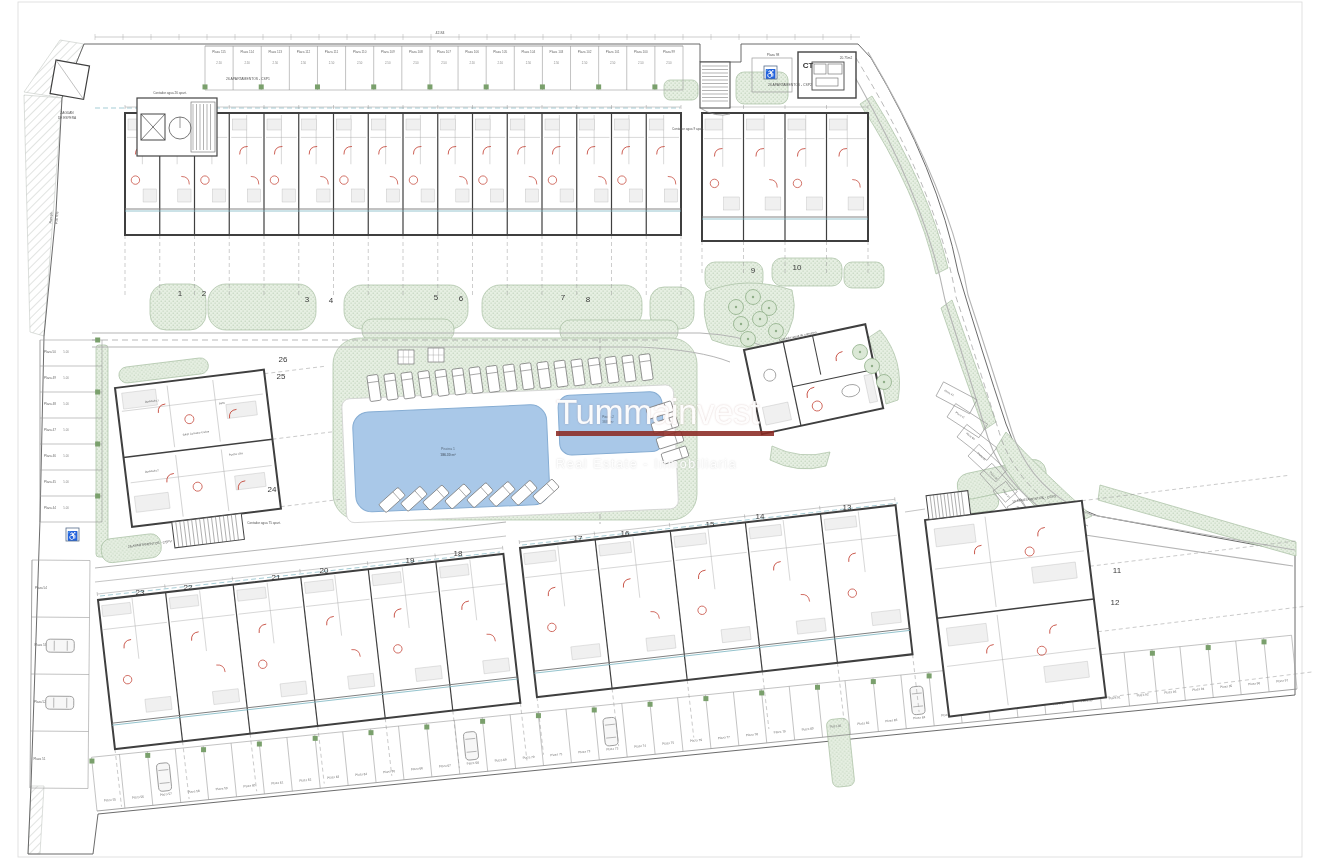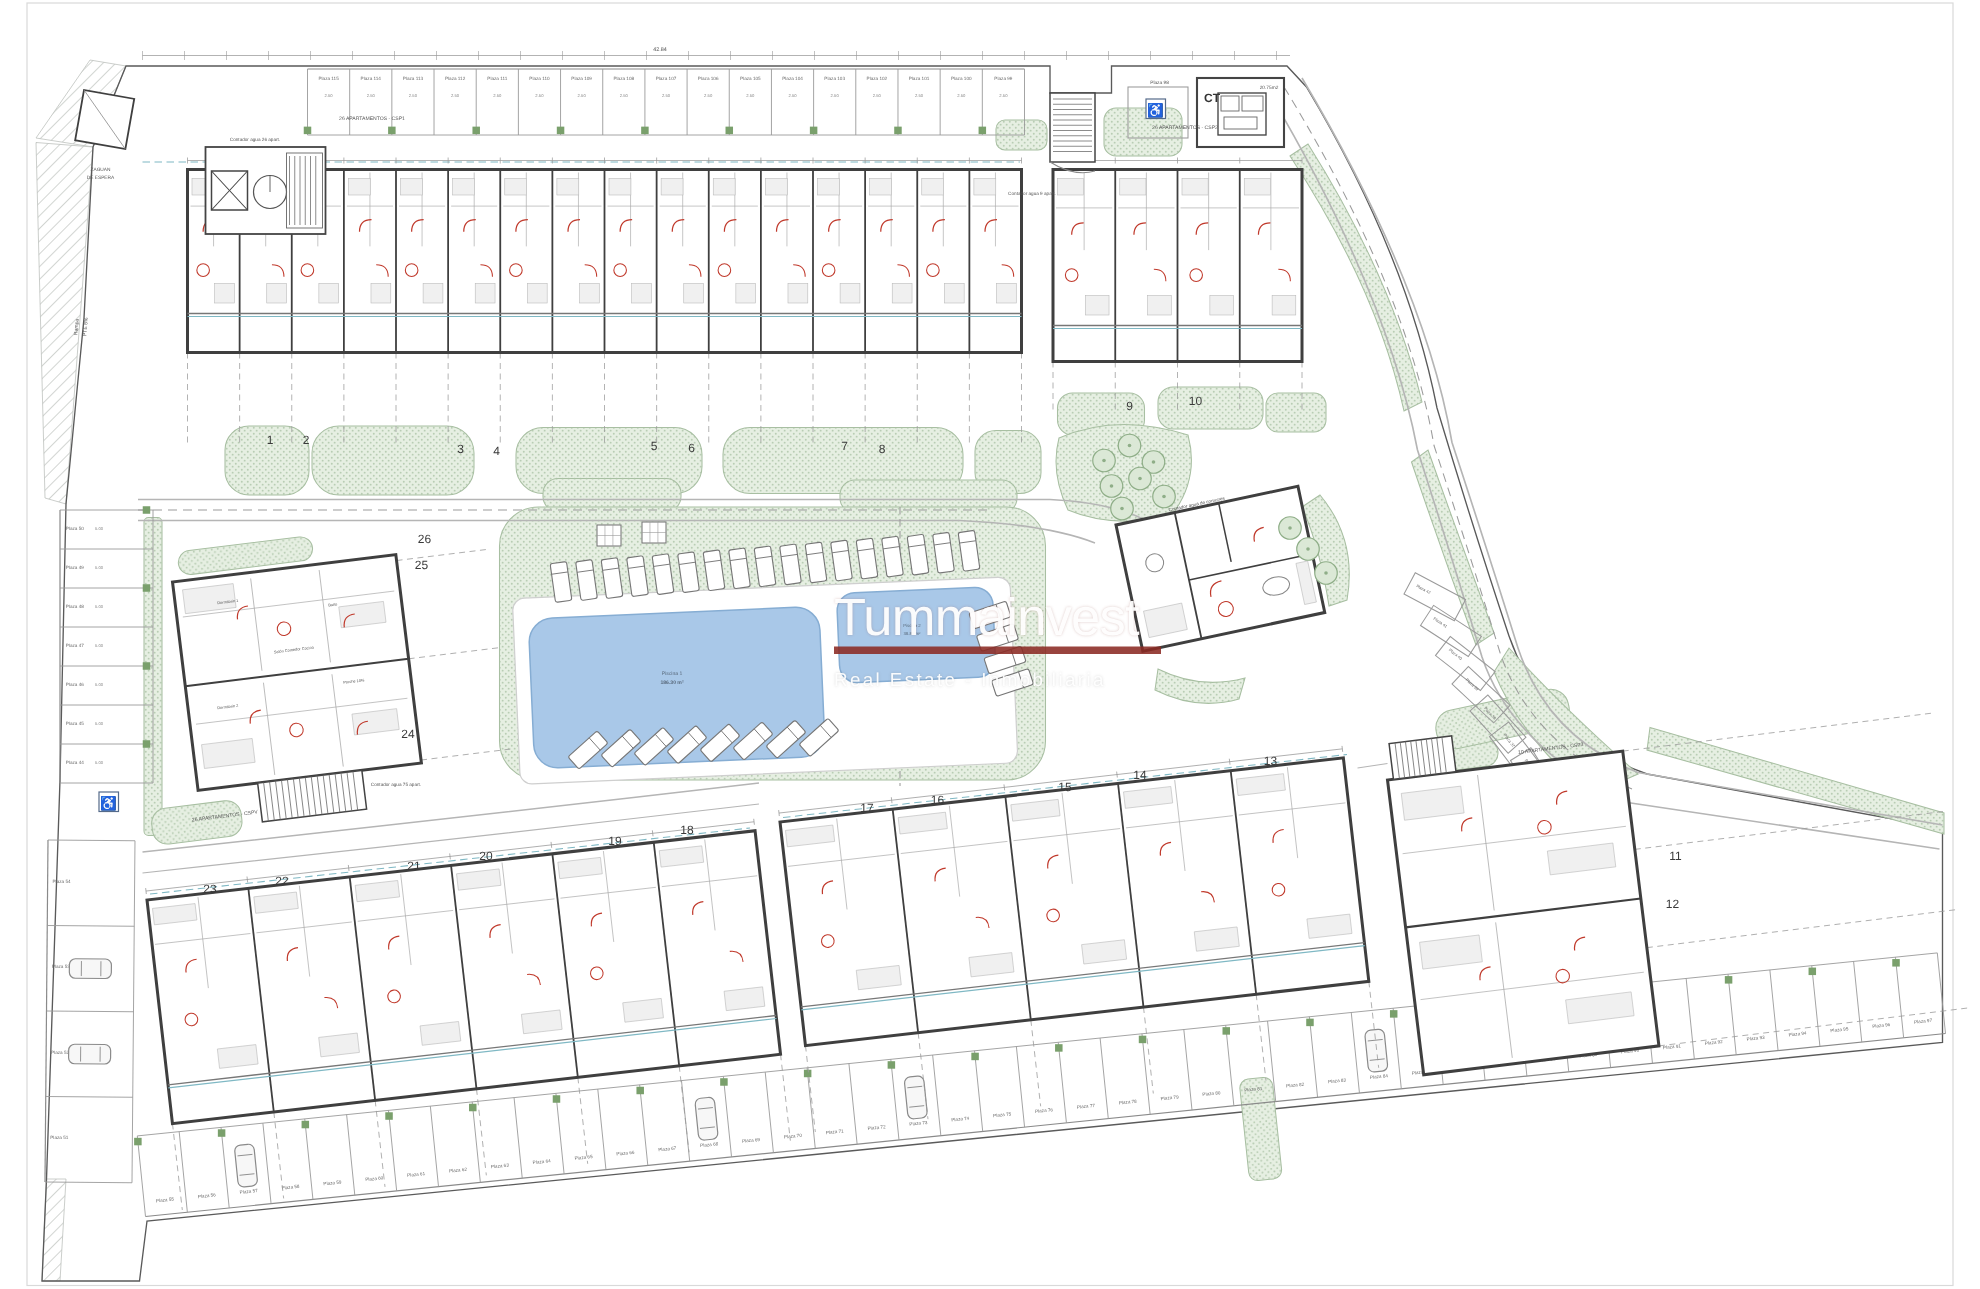--- a/index.html
+++ b/index.html
@@ -2,21 +2,21 @@
 <html><head>
 <meta charset="utf-8">
 <style>
   html,body{margin:0;padding:0;background:#fff;}
   .canvas{position:relative;width:1320px;height:859px;background:#ffffff;overflow:hidden;font-family:"Liberation Sans",sans-serif;}
   svg{position:absolute;left:0;top:0;}
   svg text{font-family:"Liberation Sans",sans-serif;}
   .wm{position:absolute;left:556px;top:394px;width:218px;z-index:5;pointer-events:none;}
   .wm-title{font-size:35px;font-weight:400;color:rgba(255,255,255,0.95);letter-spacing:-0.5px;line-height:1;text-shadow:0 0 2px rgba(140,70,60,0.28);}
   .wm-underline{height:5px;background:#8b2a23;opacity:.88;margin-top:2px;width:100%;}
-  .wm-sub{margin-top:10px;font-size:12.5px;letter-spacing:1.6px;color:rgba(255,255,255,0.93);white-space:nowrap;text-shadow:0 0 2px rgba(120,120,120,0.3);}
+  .wm-sub{margin-top:21px;font-size:12.5px;letter-spacing:1.6px;color:rgba(255,255,255,0.93);white-space:nowrap;text-shadow:0 0 2px rgba(120,120,120,0.3);}
 </style>
 </head>
 <body>
 
 <div class="canvas">
   <svg id="plan" width="1320" height="859" viewBox="0 0 1320 859">
       <defs>
         <pattern id="gdots" width="4" height="4" patternUnits="userSpaceOnUse">
           <rect x="0" y="0" width="4" height="4" fill="#e6efe2"></rect>
           <circle cx="1.2" cy="1.2" r="0.65" fill="#b9cdb4"></circle>

